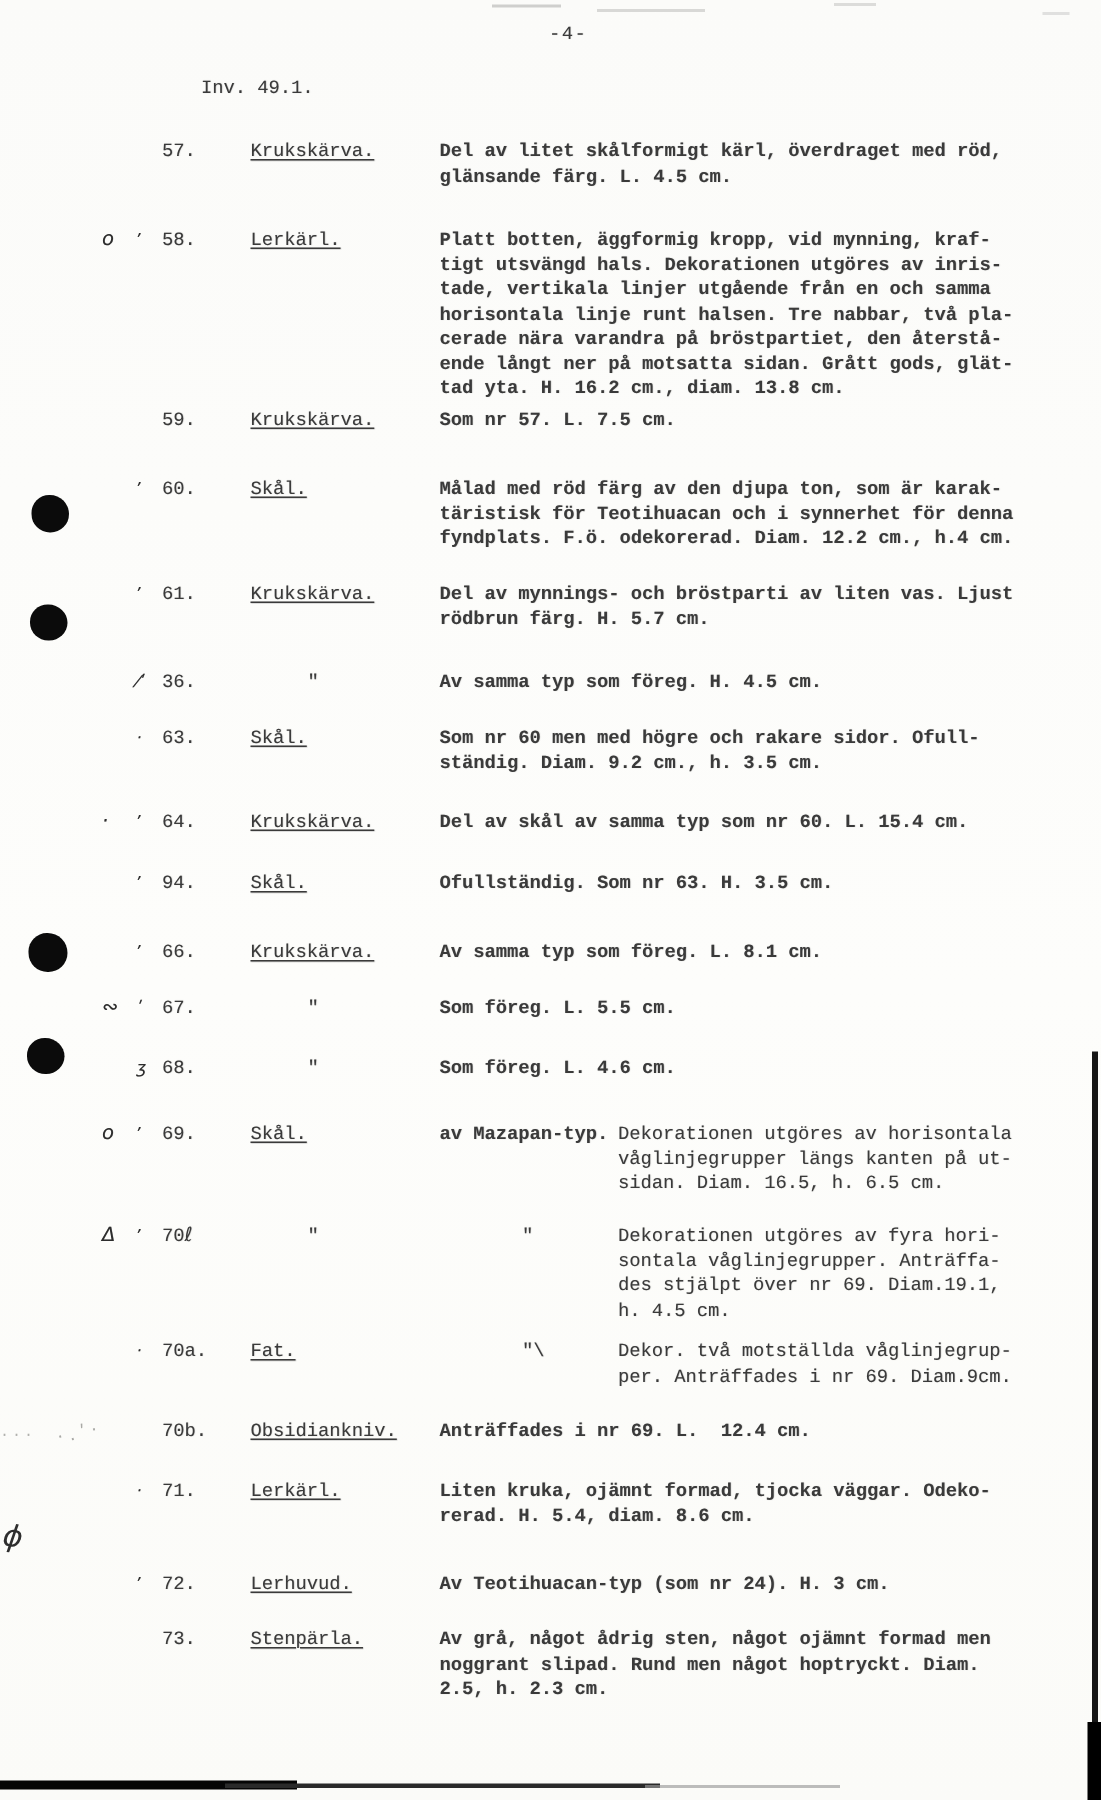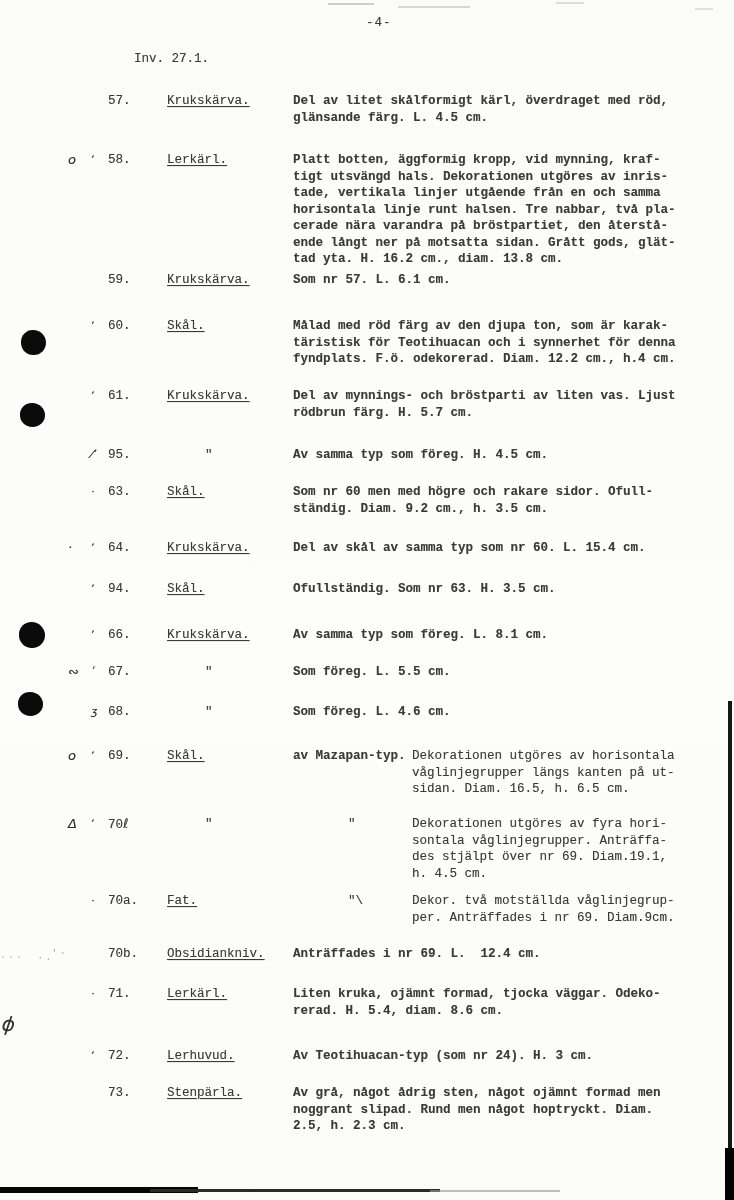--- a/index.html
+++ b/index.html
@@ -50,21 +50,21 @@
   .scrib{position:absolute;left:38px;top:948px;font-family:"DejaVu Sans",sans-serif;
        font-size:12px;color:#9b9b98;transform:rotate(-12deg);letter-spacing:4px;opacity:.85;}
   .scrib2{position:absolute;left:0px;top:952px;font-size:10px;color:#b0b0ac;letter-spacing:2px;}
 </style>
 </head>
 <body>
 
 <div class="page">
 
   <div class="t pageno">-4-</div>
-  <div class="t invno">Inv. 27.1.</div>
+  <div class="t invno">Inv. 49.1.</div>
 
   <div id="entries">
       <div class="entry" style="top: 93px;">
         <span class="t num"><span>57.</span></span>
         <span class="t name ul">Krukskärva.</span>
         <span class="t desc">Del av litet skålformigt kärl, överdraget med röd,
 glänsande färg. L. 4.5 cm.</span>
       </div>
       <div class="entry" style="top: 152px;">
         <span class="t hw mark1">o</span>
@@ -75,40 +75,40 @@
 tigt utsvängd hals. Dekorationen utgöres av inris-
 tade, vertikala linjer utgående från en och samma
 horisontala linje runt halsen. Tre nabbar, två pla-
 cerade nära varandra på bröstpartiet, den återstå-
 ende långt ner på motsatta sidan. Grått gods, glät-
 tad yta. H. 16.2 cm., diam. 13.8 cm.</span>
       </div>
       <div class="entry" style="top: 272px;">
         <span class="t num"><span>59.</span></span>
         <span class="t name ul">Krukskärva.</span>
-        <span class="t desc">Som nr 57. L. 6.1 cm.</span>
+        <span class="t desc">Som nr 57. L. 7.5 cm.</span>
       </div>
       <div class="entry" style="top: 318px;">
         <span class="t hw mark2">ʼ</span>
         <span class="t num"><span>60.</span></span>
         <span class="t name ul">Skål.</span>
         <span class="t desc">Målad med röd färg av den djupa ton, som är karak-
 täristisk för Teotihuacan och i synnerhet för denna
 fyndplats. F.ö. odekorerad. Diam. 12.2 cm., h.4 cm.</span>
       </div>
       <div class="entry" style="top: 388px;">
         <span class="t hw mark2">ʼ</span>
         <span class="t num"><span>61.</span></span>
         <span class="t name ul">Krukskärva.</span>
         <span class="t desc">Del av mynnings- och bröstparti av liten vas. Ljust
 rödbrun färg. H. 5.7 cm.</span>
       </div>
       <div class="entry" style="top: 447px;">
         <span class="t hw mark2">⁄ʹ</span>
-        <span class="t num"><span>95.</span></span>
+        <span class="t num"><span>36.</span></span>
         <span class="t name ditto">"</span>
         <span class="t desc">Av samma typ som föreg. H. 4.5 cm.</span>
       </div>
       <div class="entry" style="top: 484px;">
         <span class="t hw mark2">·</span>
         <span class="t num"><span>63.</span></span>
         <span class="t name ul">Skål.</span>
         <span class="t desc">Som nr 60 men med högre och rakare sidor. Ofull-
 ständig. Diam. 9.2 cm., h. 3.5 cm.</span>
       </div>

